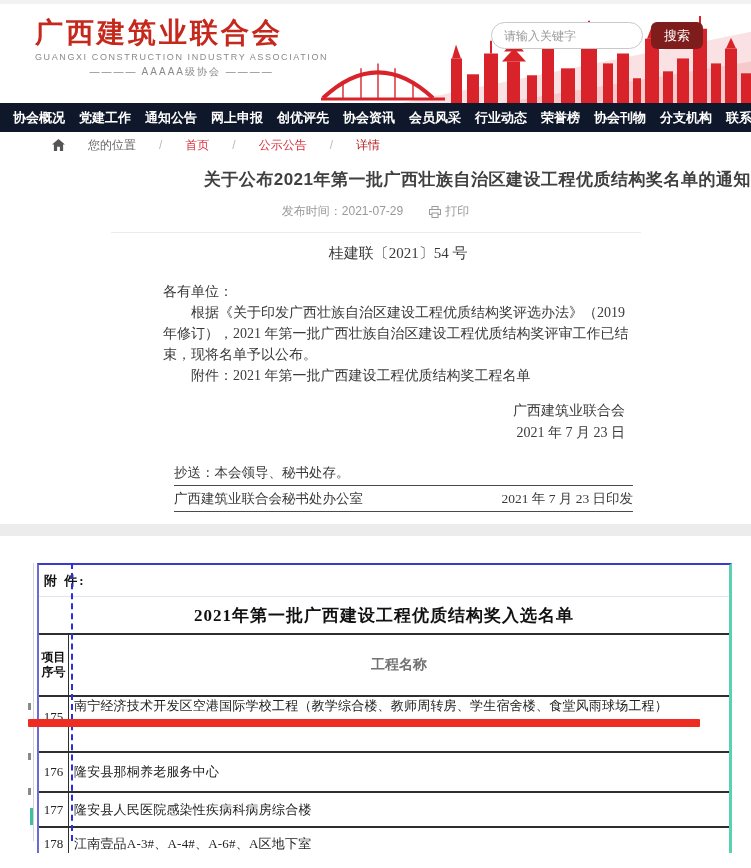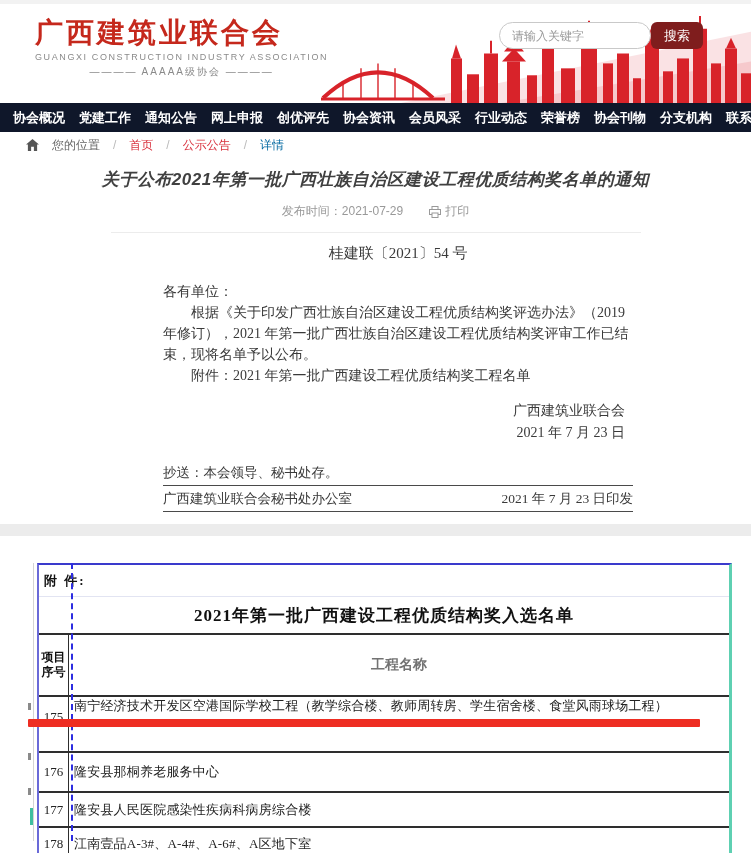--- a/index.html
+++ b/index.html
@@ -10,57 +10,57 @@
   
   .top-strip { height:4px; background:#f2f2f2; }
 
   
   .site-header { position:relative; height:99px; background:#fff; }
   .skyline { position:absolute; right:0; top:0; width:430px; height:99px; z-index:1; }
   .logo-block { position:absolute; left:35px; top:14px; z-index:2; }
   .logo-title { color:#c5281c; font-size:28px; font-weight:bold; letter-spacing:3px; line-height:1.1; }
   .logo-sub { color:#8a8a8a; font-size:9px; letter-spacing:1.6px; margin-top:3px; }
   .logo-grade { color:#8a8a8a; font-size:10px; letter-spacing:2px; margin-top:3px; text-align:center; }
-  .search-area { position:absolute; right:48px; top:18px; z-index:3; display:flex; align-items:center; }
+  .search-area { position:absolute; right:48px; top:18px; z-index:3; display:flex; align-items:center; gap:8px; }
   .search-input { width:152px; height:27px; border:1px solid #c9c9c9; border-radius:14px;
     padding:0 12px; font-size:12px; color:#333; background:#fff; outline:none; }
   .search-input::placeholder { color:#9a9a9a; }
   .search-btn { height:27px; padding:0 13px; background:#7f1d1d; color:#fff; border:none;
     border-radius:6px; font-size:13px; cursor:pointer; }
 
   
   .main-nav { height:29px; background:#0f172a; display:flex; align-items:center;
     justify-content:center; gap:0; position:relative; z-index:4; }
   .nav-item { color:#fff; font-size:13px; font-weight:bold; padding:0 7px; line-height:29px;
     cursor:pointer; white-space:nowrap; }
 
   
-  .breadcrumb { height:26px; display:flex; align-items:center; padding-left:26px;
-    font-size:12px; color:#666; gap:13px; background:#fff; }
+  .breadcrumb { height:26px; display:flex; align-items:center; padding-left:52px;
+    font-size:12px; color:#666; gap:23px; background:#fff; }
   .crumb-sep { color:#bbb; }
   .crumb-red { color:#d9323e; cursor:pointer; }
-  .crumb-plain { color:#0369a1; }
+  .crumb-plain { color:#b91c1c; }
   .home-ico { width:13px; height:12px; display:inline-block; }
 
   
-  .art-title { margin-top:10px; text-align:center; font-size:17px; font-weight:bold;
-    color:#404040; letter-spacing:0.5px;font-style:italic; }
+  .art-title { margin-top:10px; text-align:right; font-size:17px; font-weight:bold;
+    color:#404040; letter-spacing:0.5px; }
   .art-meta { margin-top:12px; display:flex; justify-content:center; align-items:center;
     gap:26px; font-size:12px; color:#999; }
   .print-wrap { display:flex; align-items:center; gap:4px; cursor:pointer; color:#999; }
   .art-divider { width:530px; margin:12px auto 0; border-bottom:1px solid #ececec; }
 
   .doc { width:470px; margin-left:163px; padding-top:10px; color:#3a3a3a;
     font-family:"Liberation Serif","DejaVu Serif",serif; font-size:14px; }
   .doc-number { text-align:center; font-size:15px; line-height:20px; }
   .doc-salutation { margin-top:18px; line-height:21px; }
   .doc-para { text-indent:2em; line-height:21px; }
   .doc-attach { text-indent:2em; line-height:21px; }
   .doc-sign { margin-top:14px; text-align:right; padding-right:8px; line-height:22px; }
-  .doc-cc { margin-top:16px; }
+  .doc-cc { margin-top:16px;margin-left:11px; }
   .cc-row { border-bottom:1px solid #4a4a4a; line-height:25px; font-size:13.5px; }
   .cc-row2 { display:flex; justify-content:space-between; border-bottom:1px solid #4a4a4a;
     line-height:25px; font-size:13.5px; }
 
   .att-link-row { margin-top:10px; text-align:center; }
   .att-link { color:#4a90d9; font-size:13px; text-decoration:none; cursor:pointer; }
 
   .gray-band { height:12px; background:#ececec; margin-top:12px; }
 
   

